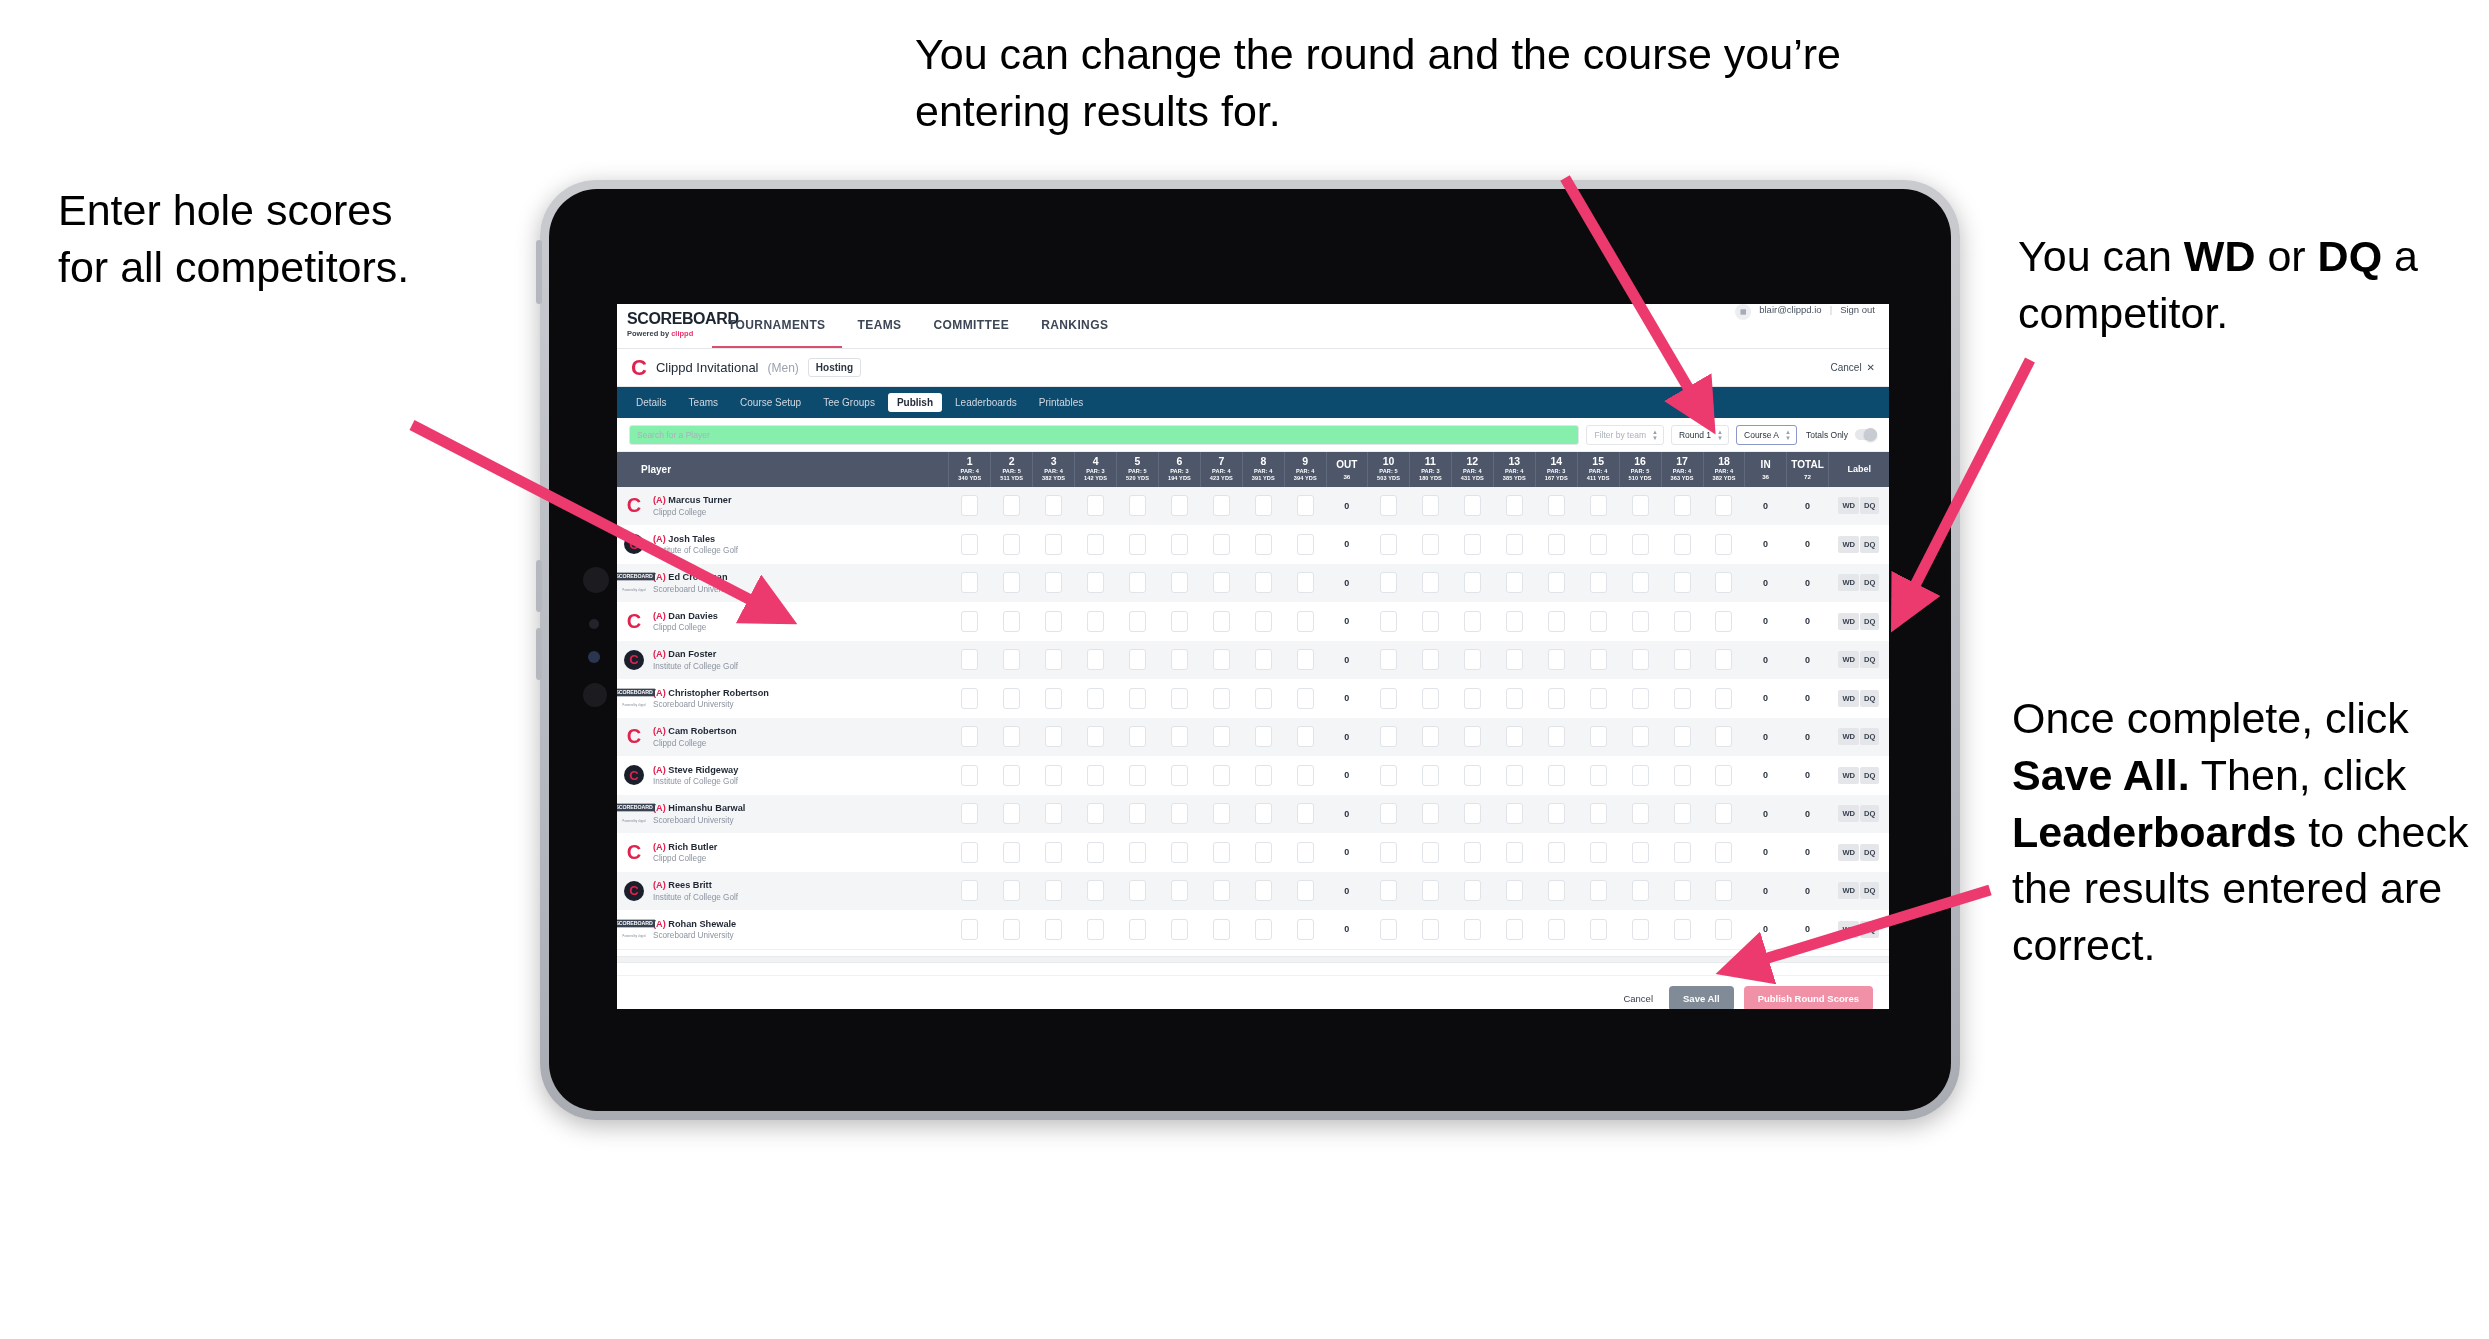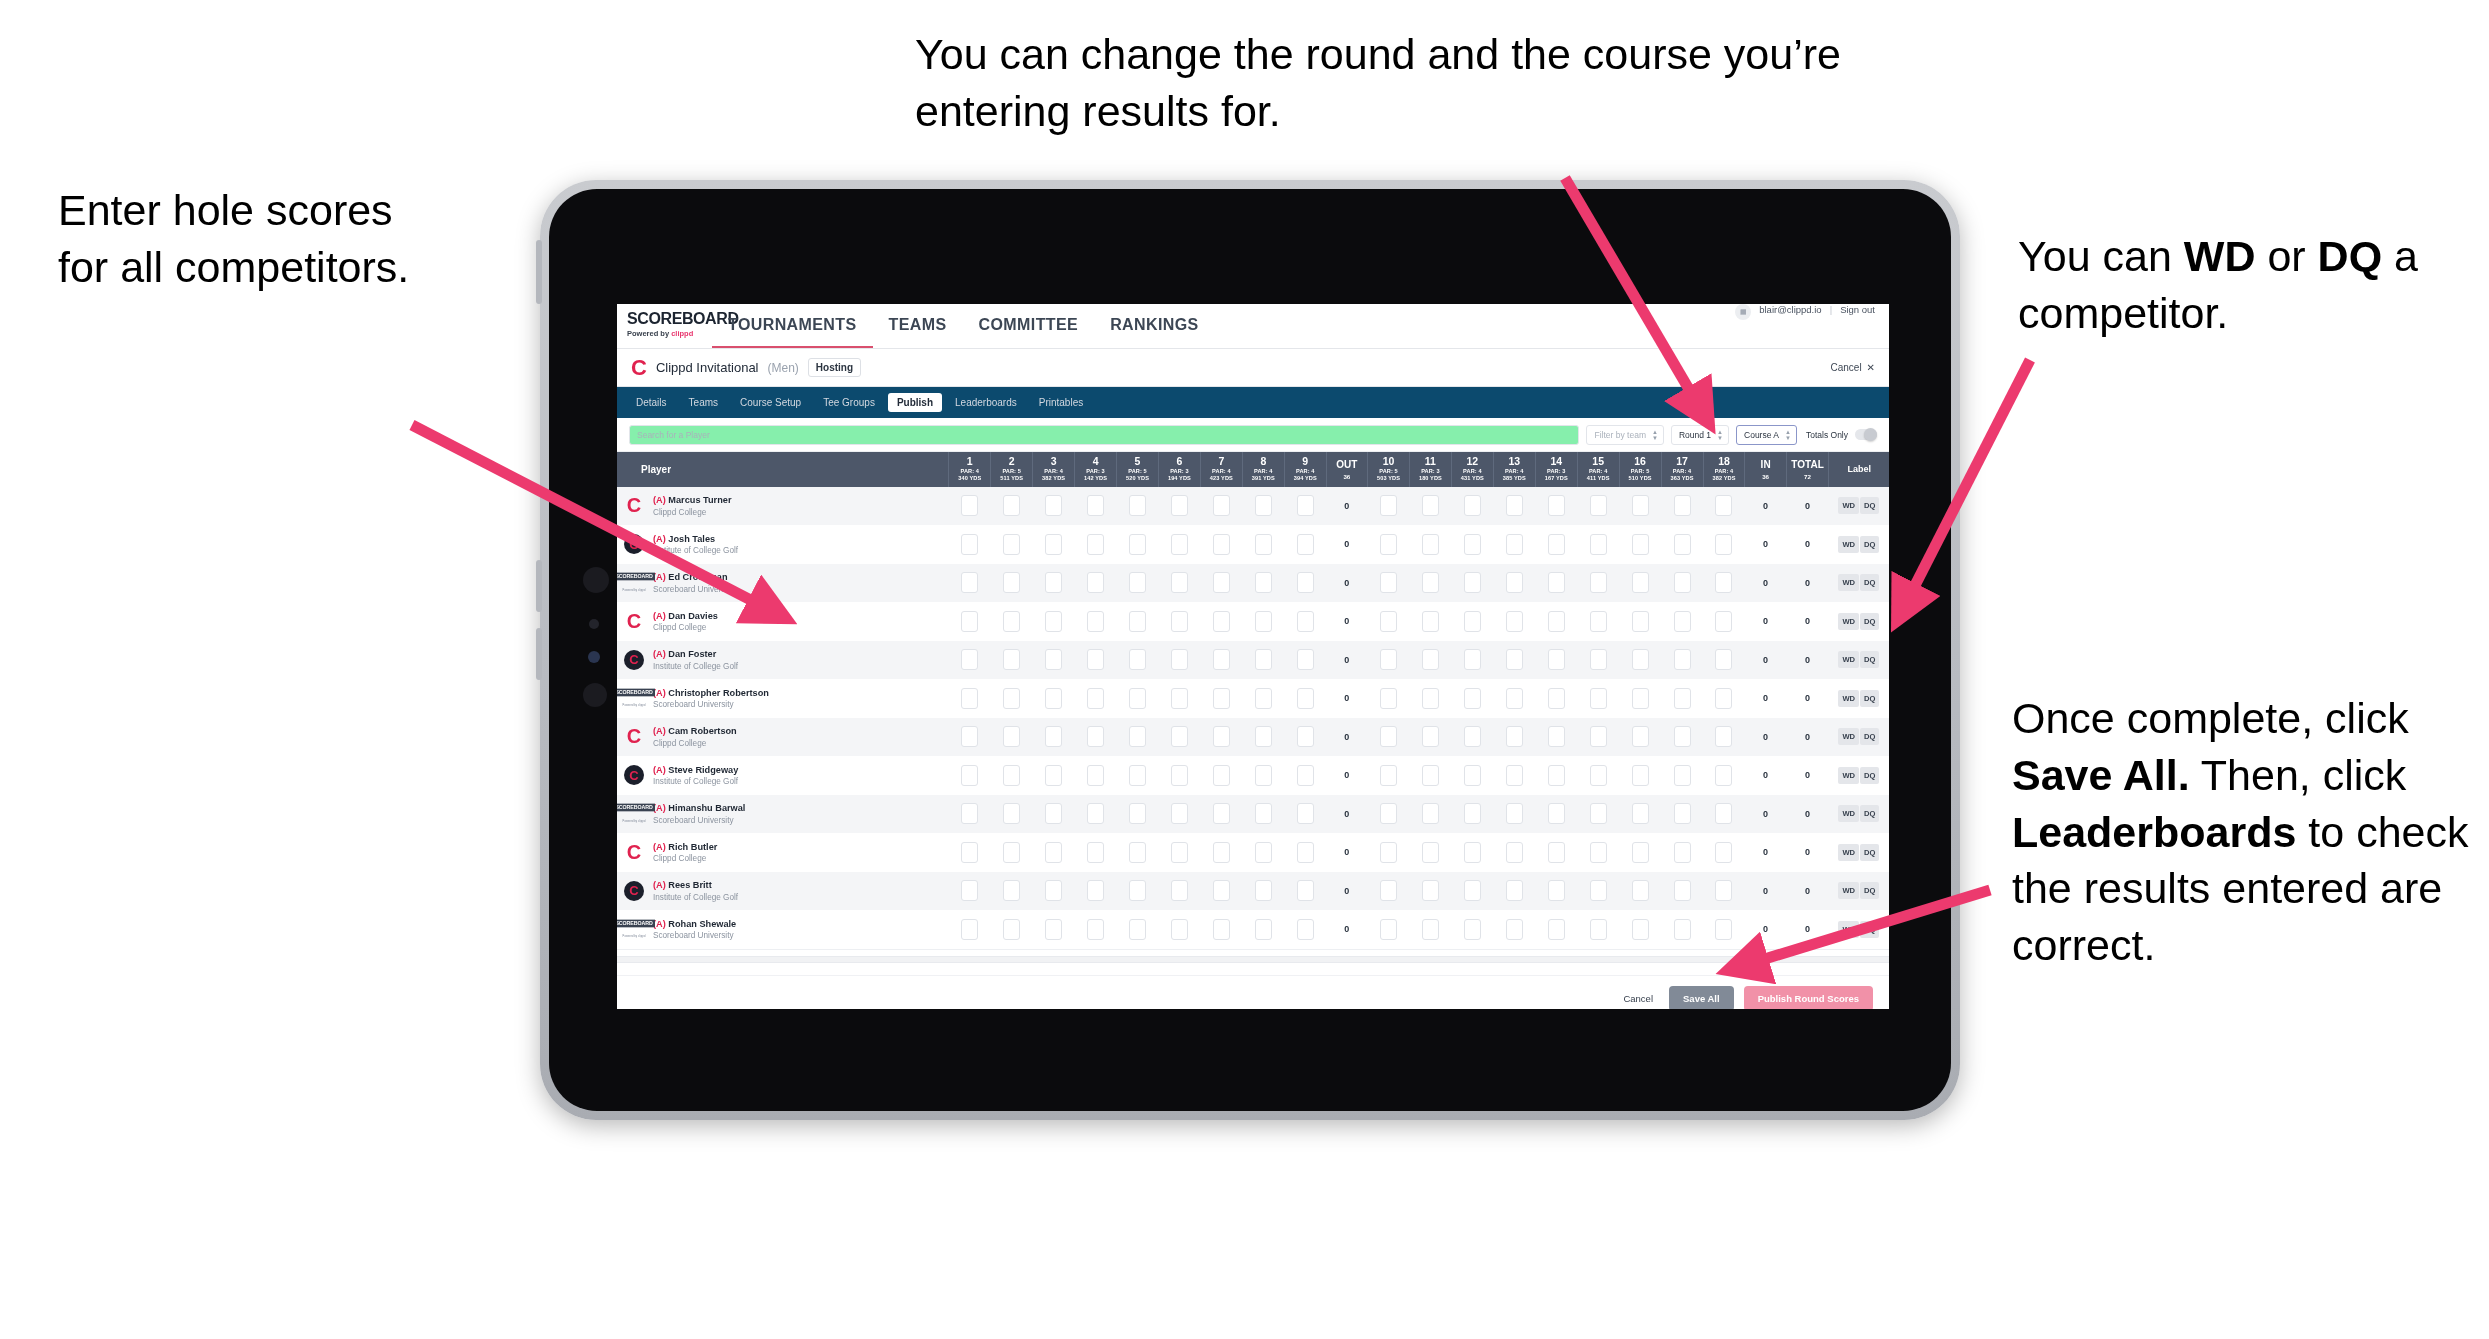--- a/index.html
+++ b/index.html
@@ -72,21 +72,21 @@
   #brand { width: 95px; padding: 7px 0 0 10px; }
   #brand .b1 {
     font-size: 16px; font-weight: 900; letter-spacing: -.4px;
     color: #1c2430; line-height: 1; font-family: "Liberation Sans", sans-serif;
   }
   #brand .b2 { font-size: 7.5px; color: #39414d; margin-top: 2px; font-weight: 600; }
   #brand .b2 .pink { color: #e8356d; font-weight: 800; }
   #mainnav { display: flex; align-items: stretch; }
   .mnav {
     display: flex; align-items: center; padding: 0 16px;
-    font-size: 16px; font-weight: 600; letter-spacing: .4px;
+    font-size: 12px; font-weight: 600; letter-spacing: .4px;
     color: #3c4654; cursor: pointer; border-bottom: 2px solid transparent;
   }
   .mnav.active { border-bottom-color: #d94f6e; }
   #topright {
     margin-left: auto; display: flex; align-items: flex-start;
     gap: 8px; padding-right: 14px; font-size: 9.5px; color: #4a5361;
   }
   #avatar-dot {
     width: 16px; height: 16px; border-radius: 50%; background: #eceef1;
     display: flex; align-items: center; justify-content: center;

